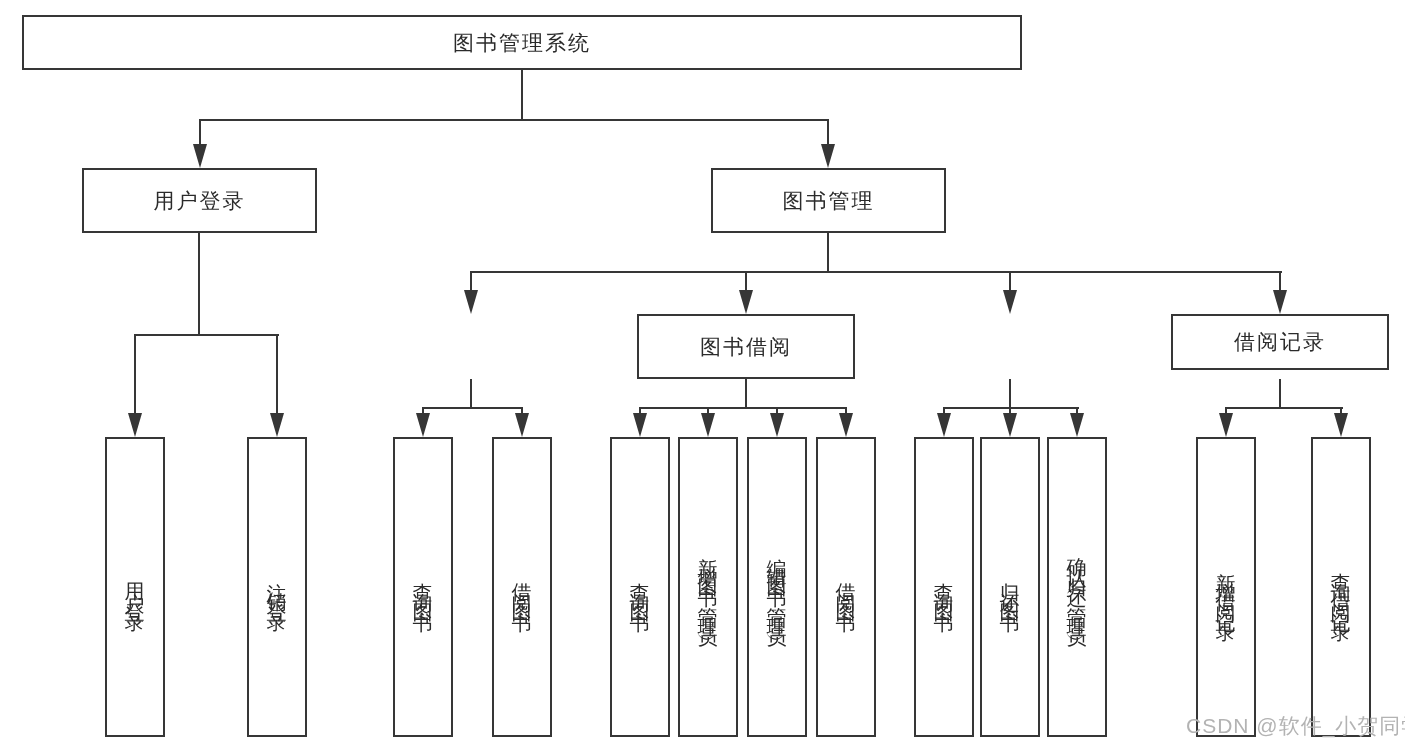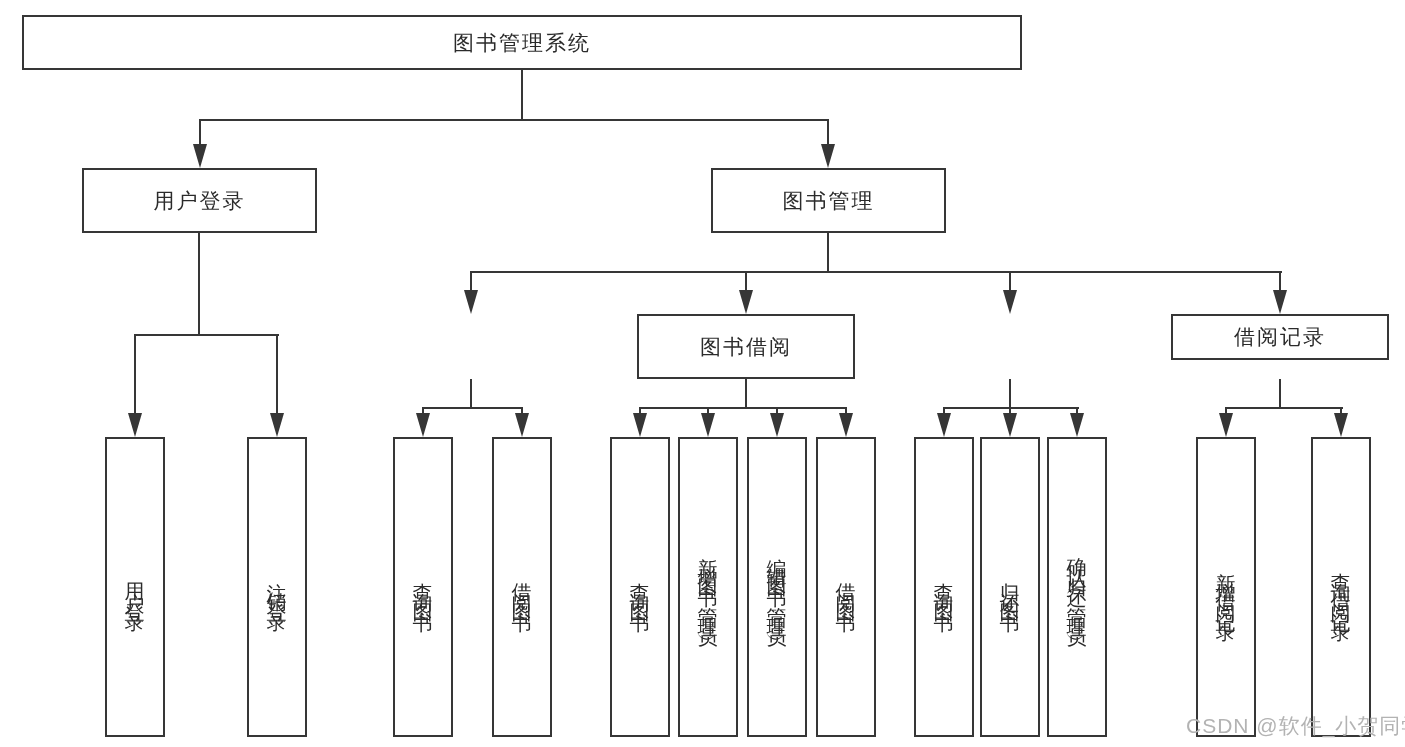--- a/index.html
+++ b/index.html
@@ -91,21 +91,21 @@
   <div class="arr" style="left:1219px;top:413px"></div>
   <div class="vl" style="left:1340px;top:408px;height:8px"></div>
   <div class="arr" style="left:1334px;top:413px"></div>
 
   <div class="box" style="left:22px;top:15px;width:1000px;height:55px">图书管理系统</div>
 
   <div class="box" style="left:82px;top:168px;width:235px;height:65px">用户登录</div>
   <div class="box" style="left:711px;top:168px;width:235px;height:65px">图书管理</div>
 
   <div class="box" style="left:637px;top:314px;width:218px;height:65px">图书借阅</div>
-  <div class="box" style="left:1171px;top:314px;width:218px;height:46px">借阅记录</div>
+  <div class="box" style="left:1171px;top:314px;width:218px;height:56px">借阅记录</div>
 
   <div class="box vbox" style="left:105px;top:437px;width:60px;height:300px">用户登录</div>
   <div class="box vbox" style="left:247px;top:437px;width:60px;height:300px">注销登录</div>
 
   <div class="box vbox" style="left:393px;top:437px;width:60px;height:300px">查询图书</div>
   <div class="box vbox" style="left:492px;top:437px;width:60px;height:300px">借阅图书</div>
 
   <div class="box vbox" style="left:610px;top:437px;width:60px;height:300px">查询图书</div>
   <div class="box vbox" style="left:678px;top:437px;width:60px;height:300px">新增图书（管理员）</div>
   <div class="box vbox" style="left:747px;top:437px;width:60px;height:300px">编辑图书（管理员）</div>

